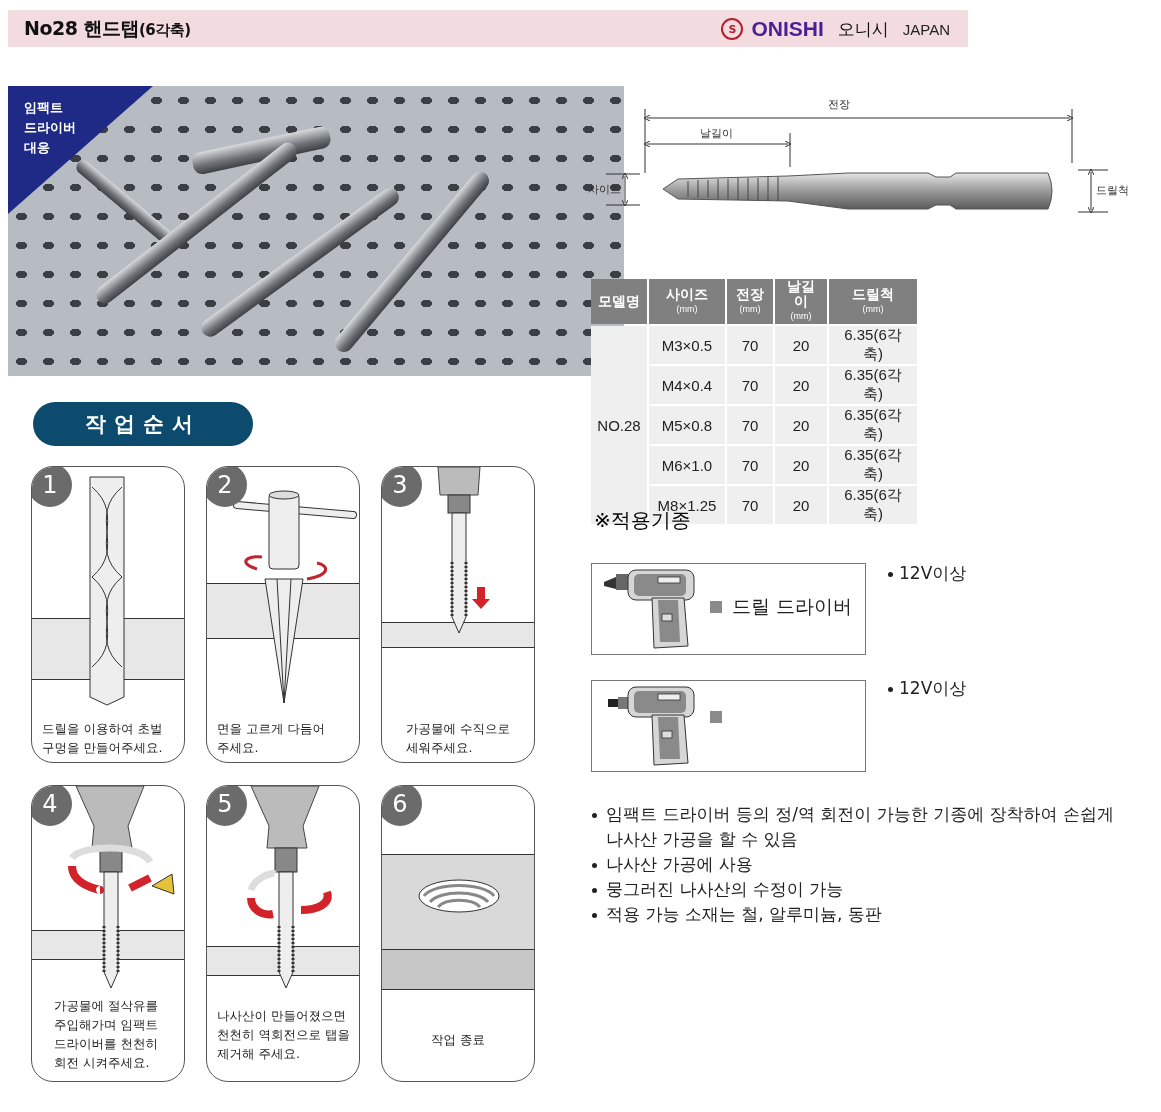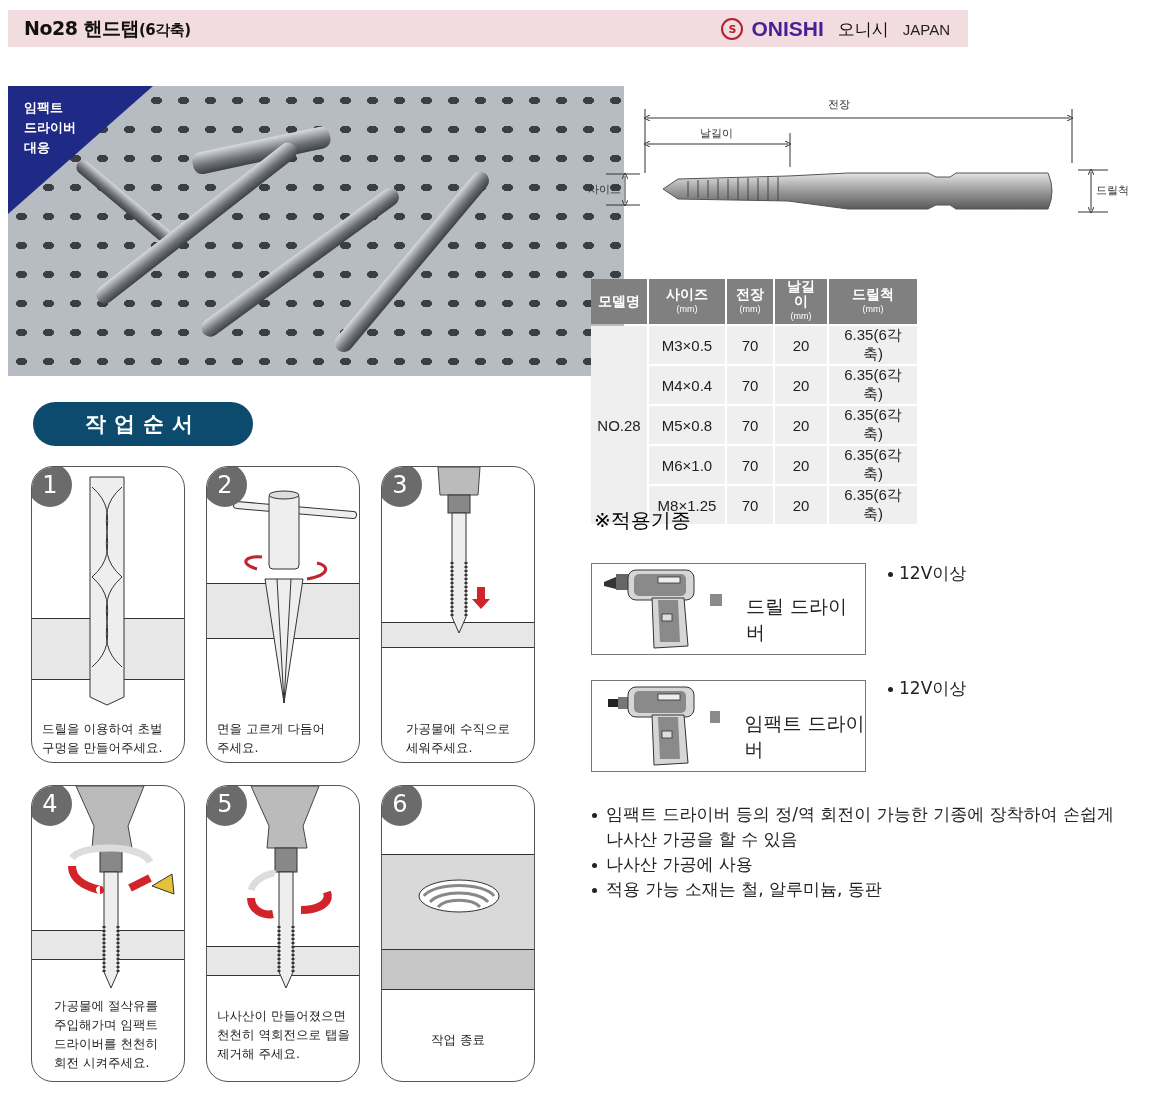--- a/index.html
+++ b/index.html
@@ -32,21 +32,21 @@
 .spec-lbl{position:absolute;font-size:11px;color:#333}
 
 table.specs{position:absolute;left:589px;top:277px;border-collapse:separate;border-spacing:2px;font-family:"Liberation Sans",sans-serif}
 table.specs th{background:#808080;color:#fff;font-size:14px;font-weight:bold;height:42px;line-height:15px;padding:0 6px}
 table.specs th small{display:block;font-size:9px;font-weight:normal}
 table.specs td{background:#efefef;height:35px;font-size:15px;color:#222;text-align:center;padding:0 6px}
 table.specs td.model{font-weight:normal;font-size:15px}
 
 .apply-title{position:absolute;left:594px;top:507px;font-size:20px;color:#000000}
 .tool-box{position:absolute;left:591px;width:275px;height:92px;border:1.5px solid #777}
-.tool-box .lbl{position:absolute;left:118px;top:30px;font-size:19px;color:#222;display:flex;gap:24px}
+.tool-box .lbl{position:absolute;left:118px;top:30px;font-size:19px;color:#222;display:flex;align-items:center;gap:10px}
 .tool-box .sq{width:12px;height:12px;background:#8a8a8a}
 .volt{position:absolute;left:888px;font-size:17px;color:#222}
 .volt:before{content:"";display:inline-block;width:5px;height:5px;border-radius:50%;background:#222;margin-right:6px;vertical-align:middle}
 
 .bullets{position:absolute;left:590px;top:802px;width:540px;font-size:17px;line-height:25px;color:#222}
 .bullets div{padding-left:16px;position:relative}
 .bullets div:before{content:"";position:absolute;left:2px;top:11px;width:5px;height:5px;border-radius:50%;background:#222}
 </style>
 </head>
 <body>
@@ -191,28 +191,28 @@
     <rect x="26" y="16" width="12" height="12" fill="#777"></rect>
     <rect x="36" y="6" width="66" height="30" rx="8" fill="#d6d6d6" stroke="#333"></rect>
     <rect x="42" y="10" width="52" height="22" rx="5" fill="#8a8a8a"></rect>
     <rect x="66" y="13" width="22" height="6" fill="#eee" stroke="#333" stroke-width=".8"></rect>
     <path d="M60,34 L92,34 L96,82 L62,84 Z" fill="#d6d6d6" stroke="#333"></path>
     <path d="M66,36 L86,36 L88,78 L68,78 Z" fill="#8a8a8a"></path>
     <rect x="70" y="50" width="10" height="7" fill="#ddd" stroke="#333" stroke-width=".8"></rect>
   </svg>
   <div class="lbl">
       <span class="sq"></span>
-      <span>임팩트 드라이버</span>
     </div>
 </div>
 <div class="volt" style="top:677px">12V이상</div>
 
 <div class="bullets">
   <div>임팩트 드라이버 등의  정/역 회전이 가능한 기종에 장착하여 손쉽게 나사산 가공을 할 수 있음</div>
   <div>나사산 가공에 사용</div>
+  <div>뭉그러진 나사산의 수정이 가능</div>
   <div>적용 가능 소재는 철, 알루미늄, 동판</div>
 </div>
 
 <div class="steps-pill">작업순서</div>
 
 <div class="card" style="left:31px;top:466px">
   <div class="num">1</div>
   <div class="band" style="top:151px;height:62px"></div>
   <svg width="154" height="240">
     <path d="M58,10 L92,10 L92,230 L75,238 L58,230 Z" fill="#eee" stroke="#333"></path>

